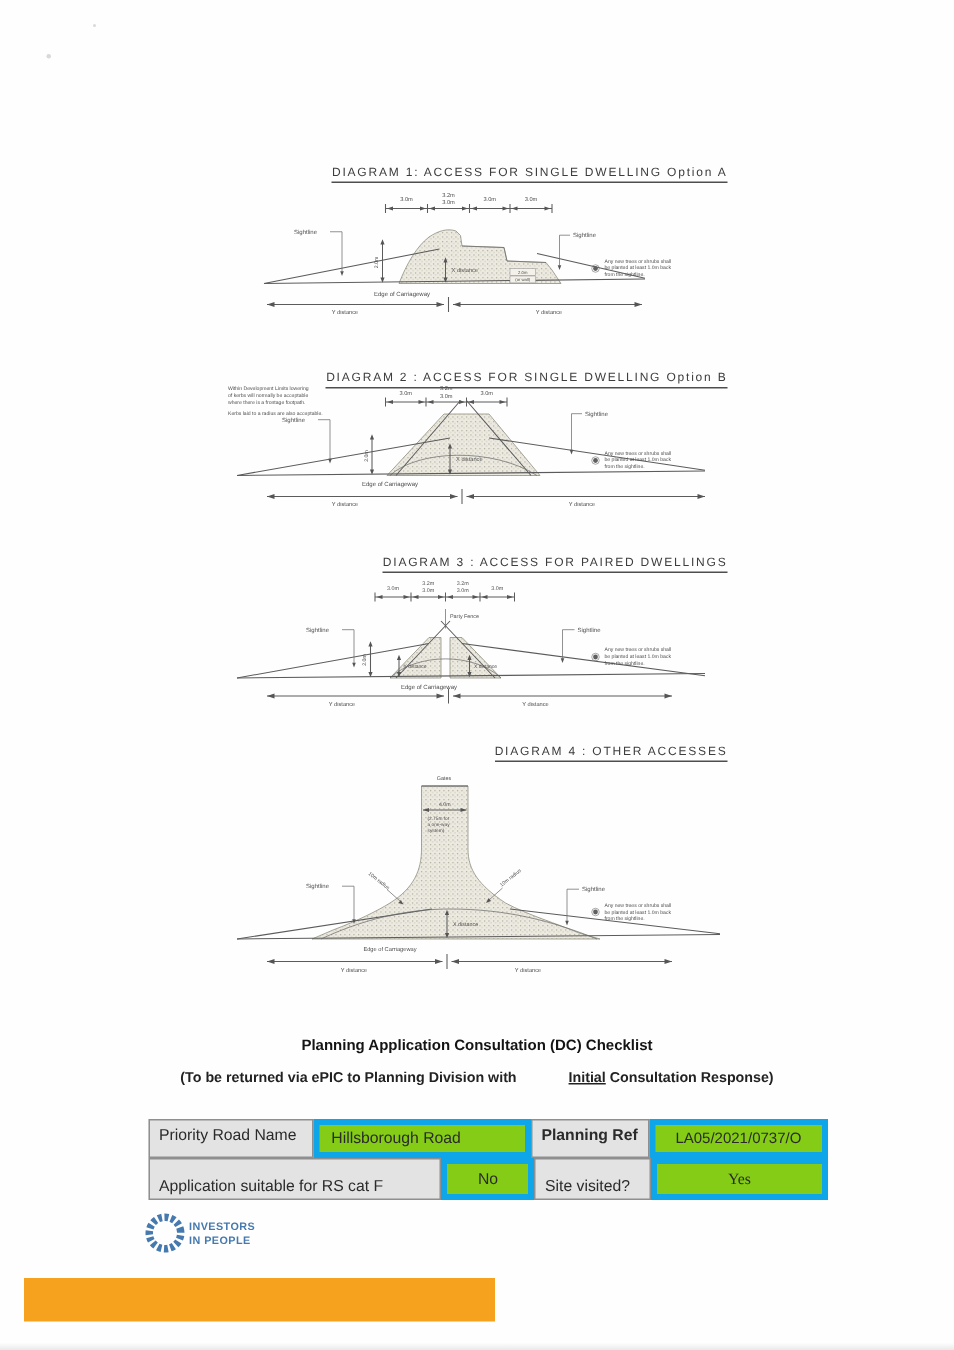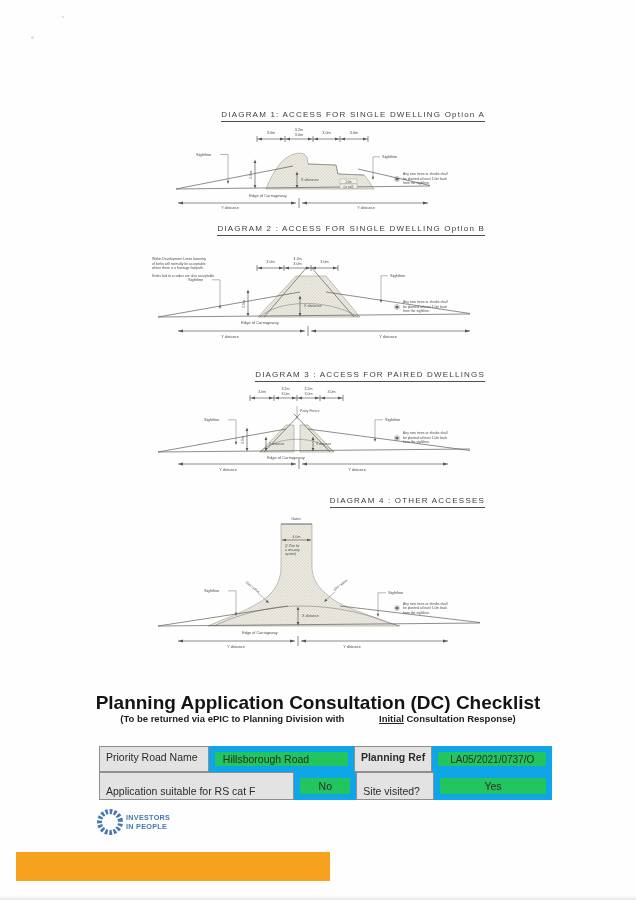--- a/index.html
+++ b/index.html
@@ -10,29 +10,29 @@
               font-size:8px; letter-spacing:1.2px; color:#3d3d3d; white-space:nowrap; }
   .dg-title span { border-bottom:1px solid #4e4e4e; padding-bottom:2px; }
 
   svg text { font-family:"Liberation Sans", sans-serif; fill:#4f4f4f; }
   svg { position:absolute; }
   .ln { stroke:#5b5b5b; stroke-width:0.7; fill:none; }
   .thin { stroke:#6e6e6e; stroke-width:0.5; fill:none; }
   .ar { fill:#555; }
 
   .chk-title { position:absolute; top:692px; left:0; width:636px; text-align:center;
-               font-size:19px; font-weight:bold; color:#141414; }
+               font-size:10px; font-weight:bold; color:#141414; }
   .chk-sub { position:absolute; top:713px; left:0; width:636px; text-align:center;
              font-size:9.5px; font-weight:bold; color:#222; }
   .chk-sub u { text-decoration:underline;margin-left:32px; }
 
   .tbl { position:absolute; left:90px; top:746px; width:462px; font-size:10.5px; color:#2b2b2b; }
   .tr { display:flex;margin-left:9px; }
   .cl { background:#e3e3e3; border:1px solid #8f8f8f; padding:4px 6px 0 6px; overflow:hidden; }
-  .cv { background:#22c55e; border:6px solid #0ea5e9; display:flex; align-items:center; }
+  .cv { background:#84cc16; border:4px solid #0ea5e9; display:flex; align-items:center; }
   .cv.center { justify-content:center; }
   .r1 { height:26px; }
   .r2 { height:28px; }
   .r2 .cl { line-height:13px; padding-top:12px; }
 
   .bar { position:absolute; left:16px; top:852px; width:314px; height:29px; background:#F6A21E; }
   .speck { position:absolute; width:3px; height:3px; border-radius:50%; background:#d9d9d9; }
   .bottom-shade { position:absolute; left:0; bottom:0; width:636px; height:5px;
                   background:linear-gradient(#fff,#e9e9e9); }
   .logo { left:92px; top:804px; }
@@ -106,21 +106,21 @@
     </g>
     <g>
       <circle cx="229" cy="55" r="1.6" fill="#5f5f5f"></circle>
       <circle cx="229" cy="55" r="2.5" fill="none" stroke="#6f6f6f" stroke-width="0.4"></circle>
       <text x="235" y="51" font-size="3.4">Any new trees or shrubs shall</text>
       <text x="235" y="55.5" font-size="3.4">be planted at least 1.0m back</text>
       <text x="235" y="60" font-size="3.4">from the sightline.</text>
     </g>
   </svg>
 
-  <div class="dg-title" style="top:224px;">
+  <div class="dg-title" style="top:247px;">
     <span>DIAGRAM 2 : ACCESS FOR SINGLE DWELLING Option B</span>
   </div>
   <svg style="left:148px;top:250px;" width="345" height="102" viewBox="0 0 345 102">
     <defs>
       <pattern id="stp2" width="3" height="3" patternUnits="userSpaceOnUse">
         <rect width="3" height="3" fill="#edebe1"></rect>
         <circle cx="1" cy="1" r="0.45" fill="#a19e8e"></circle>
         <circle cx="2.4" cy="2.3" r="0.35" fill="#b2af9f"></circle>
       </pattern>
     </defs>
@@ -322,21 +322,21 @@
     <div class="tr r1">
       <div class="cl" style="width:112px;">Priority Road Name</div>
       <div class="cv" style="width:148px;padding-left:8px;">Hillsborough Road</div>
       <div class="cl" style="width:80px;font-weight:bold;">Planning Ref</div>
       <div class="cv center" style="width:122px;font-size:10px;">LA05/2021/0737/O</div>
     </div>
     <div class="tr r2">
       <div class="cl" style="width:202px;">Application suitable for RS cat F process?</div>
       <div class="cv center" style="width:64px;">No</div>
       <div class="cl" style="width:80px;">Site visited?</div>
-      <div class="cv center" style="width:122px;">Yes</div>
+      <div class="cv center" style="width:122px;font-family:Liberation Serif, serif;">Yes</div>
     </div>
   </div>
 
   <svg class="logo" width="100" height="36" viewBox="0 0 100 36">
     <circle cx="18" cy="18" r="10.5" fill="none" stroke="#4679ae" stroke-width="5" stroke-dasharray="2.6 1.7" transform="rotate(-15 18 18)"></circle>
     <text x="34" y="16" font-size="7.2">INVESTORS</text>
     <text x="34" y="25" font-size="7.2">IN PEOPLE</text>
   </svg>
 
   <div class="bar"></div>

